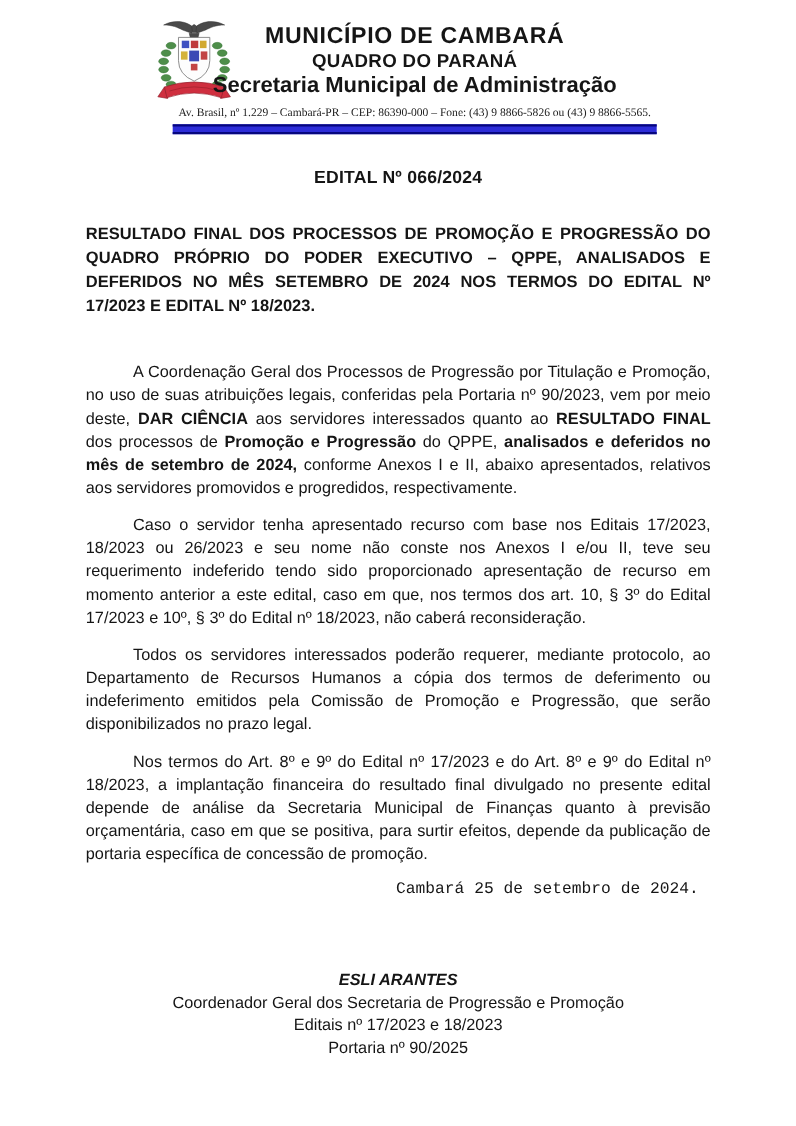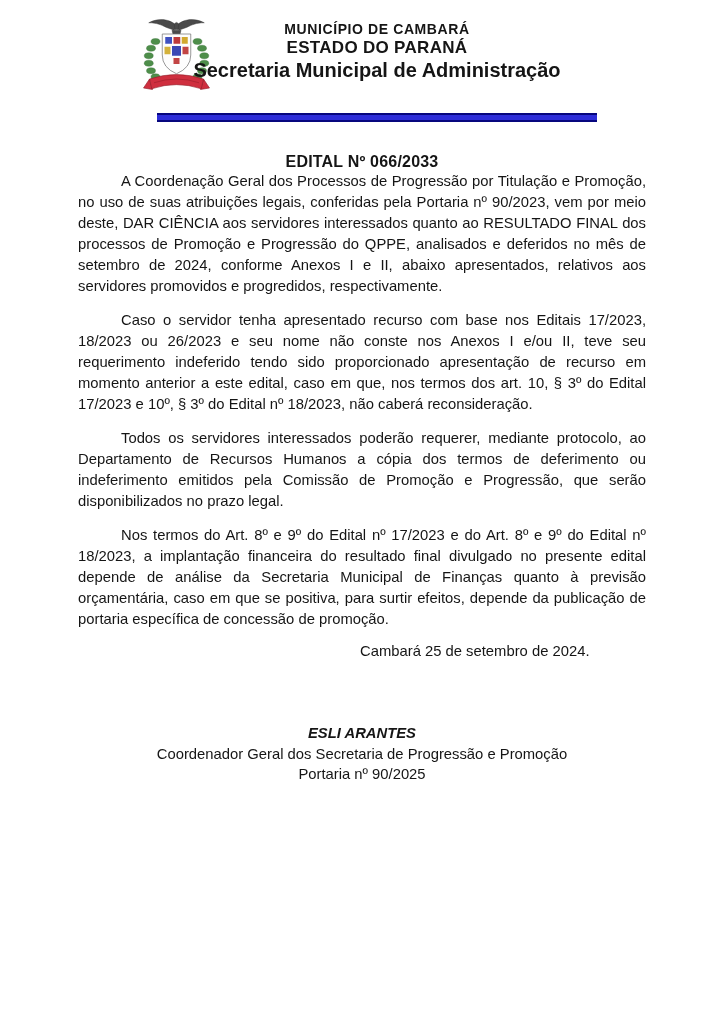--- a/index.html
+++ b/index.html
@@ -12,21 +12,21 @@
   }
   .page { position: relative; width: 724px; height: 1024px; background: #ffffff; }
 
   
   .letterhead { position: absolute; left: 0; top: 0; width: 724px; height: 124px; }
   .crest { position: absolute; left: 139px; top: 15px; width: 75px; height: 86px; }
   .head-text {
     position: absolute; left: 137px; top: 21px; width: 480px;
     text-align: center; line-height: 1.15;
   }
-  .head-municipality { font-size: 14px; font-weight: bold; letter-spacing: 0.6px; }
+  .head-municipality { font-size: 21px; font-weight: bold; letter-spacing: 0.6px; }
   .head-state        { font-size: 17px; font-weight: bold; margin-top: 1px; letter-spacing: 0.3px; }
   .head-department   { font-size: 20px; font-weight: bold; margin-top: 1px; }
   .head-address {
     font-family: "Liberation Serif", serif;
     font-size: 10.5px; margin-top: 7px; color: #222;
   }
   .head-rule {
     position: absolute; left: 157px; top: 113px; width: 440px; height: 5px;
     background: #2d2dd8;
     border-top: 2px solid #06067e;
@@ -41,22 +41,22 @@
   }
   .subject {
     font-weight: bold; text-align: justify;
     font-size: 15px; line-height: 22px;
     margin: 31px 0 39px 0;
   }
   .body-p {
     text-align: justify; font-size: 14.8px; line-height: 21px;
     margin: 0 0 13px 0; text-indent: 43px;
   }
-  .body-p b { font-weight: normal; }
-  .date-line { font-size: 14.8px; margin: 6px 0 0 282px; }
+  .body-p b { font-weight: bold; }
+  .date-line { font-size: 14.8px; margin: 6px 0 0 282px; font-family: Liberation Mono, monospace; }
   .signature {
     text-align: center; font-size: 14.8px; line-height: 20.5px;
     margin-top: 64px;
   }
   .sig-name { font-weight: bold; font-style: italic; }
 </style>
 </head>
 <body>
 
 <div class="page">
@@ -100,37 +100,40 @@
       <g fill="#cf2f3f" stroke="#8f1f2a" stroke-width="0.8">
         <path d="M14 84 L6 96 L18 98 Z"></path>
         <path d="M86 84 L94 96 L82 98 Z"></path>
         <path d="M14 84 Q50 72 86 84 L83 97 Q50 86 17 97 Z"></path>
       </g>
       <path d="M20 89 Q50 79 80 89" stroke="#7a1520" fill="none" stroke-width="1" opacity="0.5"></path>
     </svg>
 
     <div class="head-text">
       <div class="head-municipality">MUNICÍPIO DE CAMBARÁ</div>
-      <div class="head-state">ESTADO DO PARANÁ</div>
+      <div class="head-state">QUADRO DO PARANÁ</div>
       <div class="head-department">Secretaria Municipal de Administração</div>
+      <div class="head-address">Av. Brasil, nº 1.229 – Cambará-PR – CEP: 86390-000 – Fone: (43) 9 8866-5826 ou (43) 9 8866-5565.</div>
     </div>
     <div class="head-rule"></div>
   </header>
 
   <main class="doc">
-    <h1 class="doc-title">EDITAL Nº 066/2033</h1>
+    <h1 class="doc-title">EDITAL Nº 066/2024</h1>
 
+    <p class="subject">RESULTADO FINAL DOS PROCESSOS DE PROMOÇÃO E PROGRESSÃO DO QUADRO PRÓPRIO DO PODER EXECUTIVO – QPPE, ANALISADOS E DEFERIDOS NO MÊS SETEMBRO DE 2024 NOS TERMOS DO EDITAL Nº 17/2023 E EDITAL Nº 18/2023.</p>
 
     <p class="body-p"><span>A Coordenação Geral dos Processos de Progressão por Titulação e Promoção, no uso de suas atribuições legais, conferidas pela Portaria nº 90/2023, vem por meio deste, </span><b>DAR CIÊNCIA</b><span> aos servidores interessados quanto ao </span><b>RESULTADO FINAL</b><span> dos processos de </span><b>Promoção e Progressão</b><span> do QPPE, </span><b>analisados e deferidos no mês de setembro de 2024,</b><span> conforme Anexos I e II, abaixo apresentados, relativos aos servidores promovidos e progredidos, respectivamente.</span></p>
     <p class="body-p"><span>Caso o servidor tenha apresentado recurso com base nos Editais 17/2023, 18/2023 ou 26/2023 e seu nome não conste nos Anexos I e/ou II, teve seu requerimento indeferido tendo sido proporcionado apresentação de recurso em momento anterior a este edital, caso em que, nos termos dos art. 10, § 3º do Edital 17/2023 e 10º, § 3º do Edital nº 18/2023, não caberá reconsideração.</span></p>
     <p class="body-p"><span>Todos os servidores interessados poderão requerer, mediante protocolo, ao Departamento de Recursos Humanos a cópia dos termos de deferimento ou indeferimento emitidos pela Comissão de Promoção e Progressão, que serão disponibilizados no prazo legal.</span></p>
     <p class="body-p"><span>Nos termos do Art. 8º e 9º do Edital nº 17/2023 e do Art. 8º e 9º do Edital nº 18/2023, a implantação financeira do resultado final divulgado no presente edital depende de análise da Secretaria Municipal de Finanças quanto à previsão orçamentária, caso em que se positiva, para surtir efeitos, depende da publicação de portaria específica de concessão de promoção.</span></p>
 
     <p class="date-line">Cambará 25 de setembro de 2024.</p>
 
     <div class="signature">
       <div class="sig-name">ESLI ARANTES</div>
       <div>Coordenador Geral dos Secretaria de Progressão e Promoção</div>
+      <div>Editais nº 17/2023 e 18/2023</div>
       <div>Portaria nº 90/2025</div>
     </div>
   </main>
 
 </div>
 
 </body></html>

